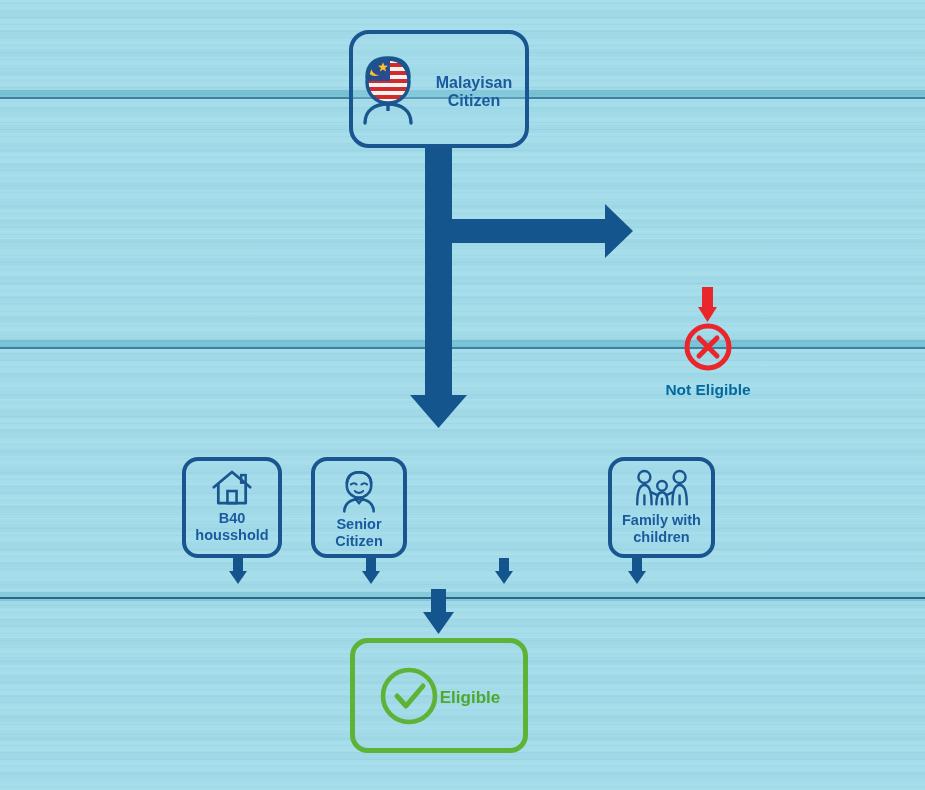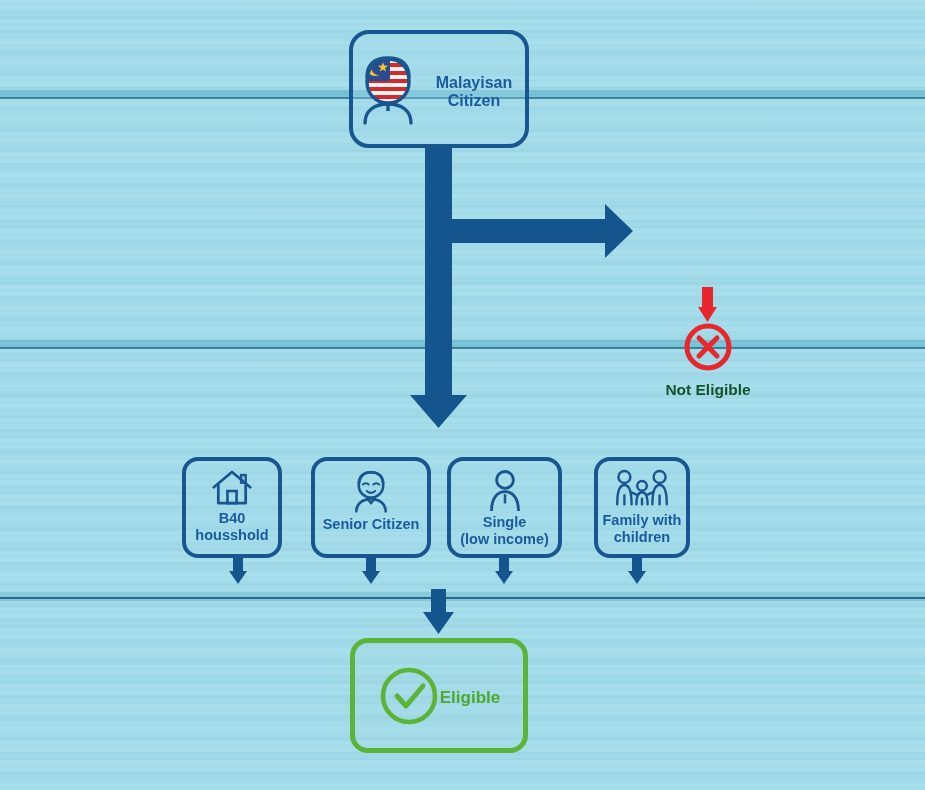--- a/index.html
+++ b/index.html
@@ -106,44 +106,44 @@
     flex-direction: column;
     align-items: center;
     justify-content: flex-start;
     padding-top: 8px;
     top: 457px;
     height: 101px;
   }
   .cat-box .node-label { font-size: 14.5px; margin-top: 3px; }
 
   #cat-0 { left: 182px; width: 100px; }
-  #cat-1 { left: 311px; width: 120px; }
+  #cat-1 { left: 311px; width: 96px; }
   #cat-2 { left: 447px; width: 115px; }
-  #cat-3 { left: 594px; width: 96px; }
+  #cat-3 { left: 608px; width: 107px; }
 
   #eligible-box {
     left: 350px; top: 638px;
     width: 178px; height: 115px;
     border: 5px solid #5cb335;
     border-radius: 18px;
     background: rgba(163,220,234,0.22);
   }
   #eligible-box .node-label {
     color: #4da82e;
     font-size: 17px;
     margin-top: 5px;
     text-align: center;
   }
 
   #not-eligible-label {
     position: absolute;
     left: 634px; top: 381px;
     width: 148px;
     text-align: center;
-    color: #14532d;
+    color: #0369a1;
     font-weight: bold;
     font-size: 15.5px;
   }
 
   
   .svg-layer {
     position: absolute;
     left: 0; top: 0;
     width: 925px; height: 790px;
     pointer-events: none;
@@ -283,31 +283,20 @@
         <path d="M18 19 C20 17 24 17 25 19" fill="none" stroke="#19558f" stroke-width="2.6" stroke-linecap="round"></path>
         <path d="M31 19 C33 17 36 17 38 19" fill="none" stroke="#19558f" stroke-width="2.6" stroke-linecap="round"></path>
         <path d="M23 27 C25 30 31 30 33 27" fill="none" stroke="#19558f" stroke-width="2.6" stroke-linecap="round"></path>
         <path d="M10 52 C10 43 17 37 28 37 C39 37 46 43 46 52" fill="none" stroke="#19558f" stroke-width="3.2" stroke-linecap="round"></path>
         <path d="M23 36 L28 42 L33 36" fill="none" stroke="#19558f" stroke-width="2.8" stroke-linecap="round"></path>
       </svg>
     </span>
     <span class="node-label">Senior Citizen</span>
   </div>
 
-  <div class="cat-box" id="cat-2">
-    <span>
-      <svg class="icon-svg" width="38" height="42" viewBox="0 0 44 50">
-        <circle cx="22" cy="13" r="10" fill="none" stroke="#19558f" stroke-width="3.4"></circle>
-        <path d="M6 49 C6 36 12 27 22 27 C32 27 38 36 38 49" fill="none" stroke="#19558f" stroke-width="3.4" stroke-linecap="round"></path>
-        <line x1="22" y1="30" x2="22" y2="41" stroke="#19558f" stroke-width="3"></line>
-      </svg>
-    </span>
-    <span class="node-label">Single</span>
-    <span class="node-label" style="margin-top:0;">(low income)</span>
-  </div>
 
   <div class="cat-box" id="cat-3">
     <span>
       <svg class="icon-svg" width="62" height="40" viewBox="0 0 76 50">
 
         <circle cx="16" cy="10" r="7.5" fill="none" stroke="#19558f" stroke-width="3"></circle>
         <path d="M7 44 C7 29 10 20 16 20 C22 20 25 29 25 44" fill="none" stroke="#19558f" stroke-width="3" stroke-linecap="round"></path>
         <line x1="16" y1="33" x2="16" y2="44" stroke="#19558f" stroke-width="3" stroke-linecap="round"></line>
 
         <circle cx="60" cy="10" r="7.5" fill="none" stroke="#19558f" stroke-width="3"></circle>

